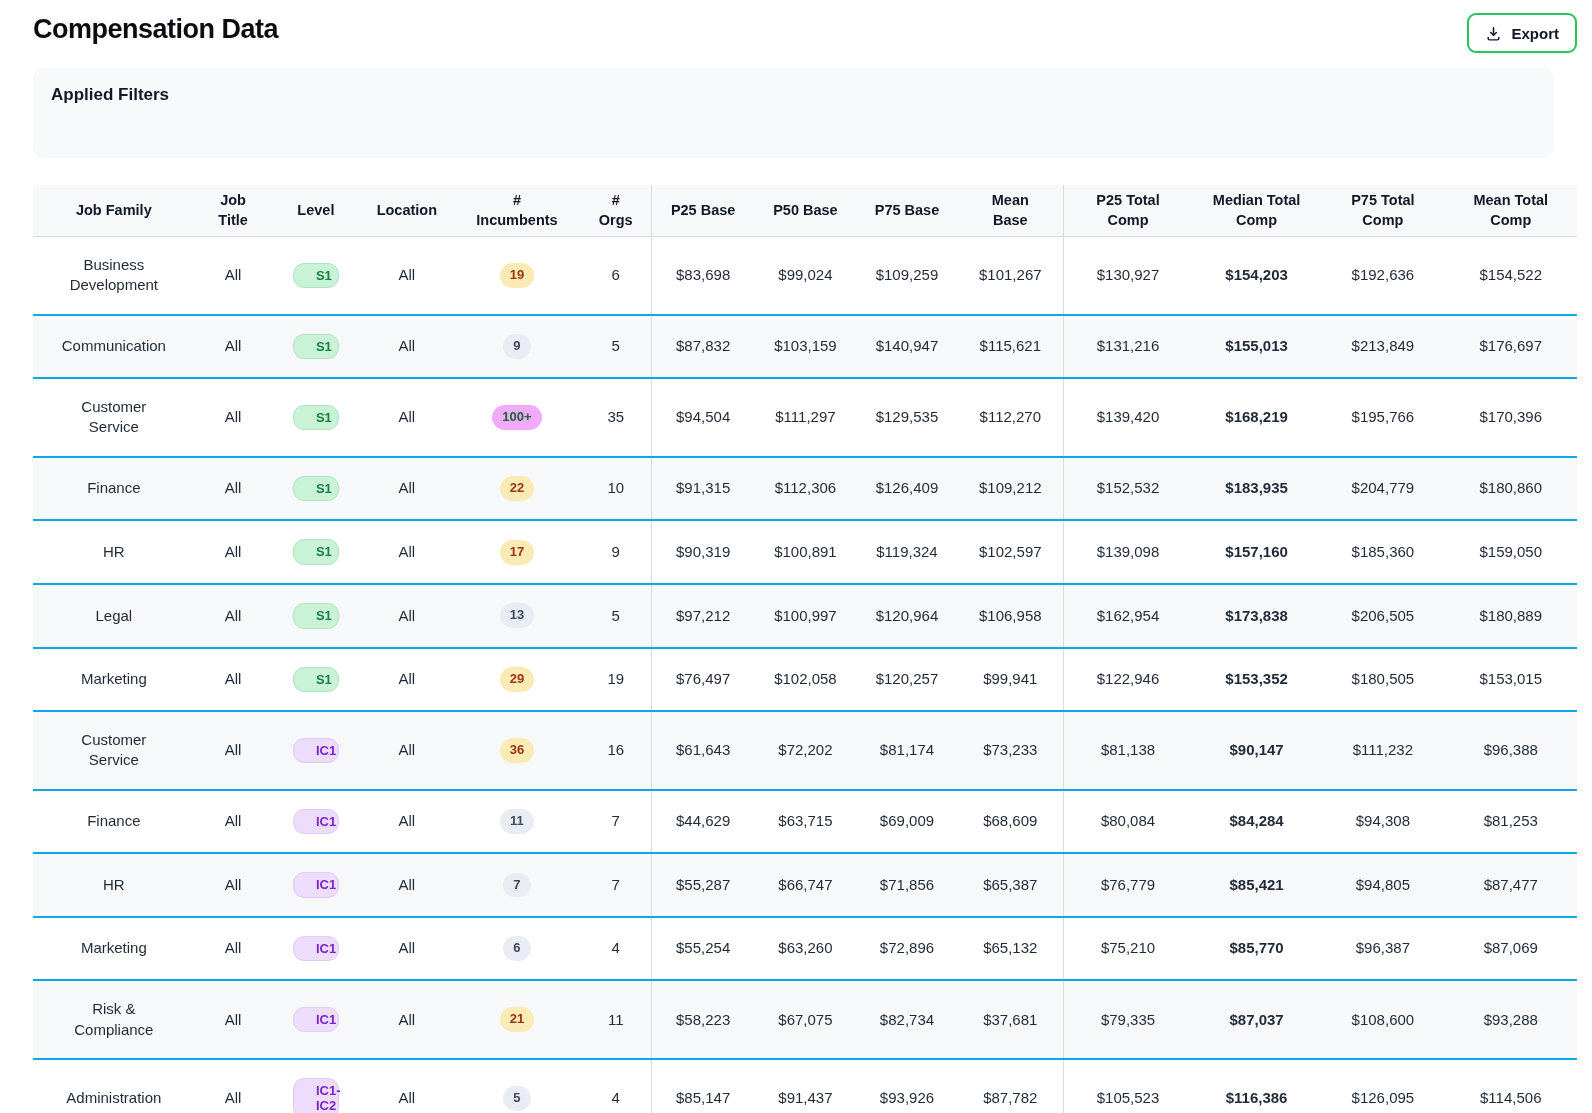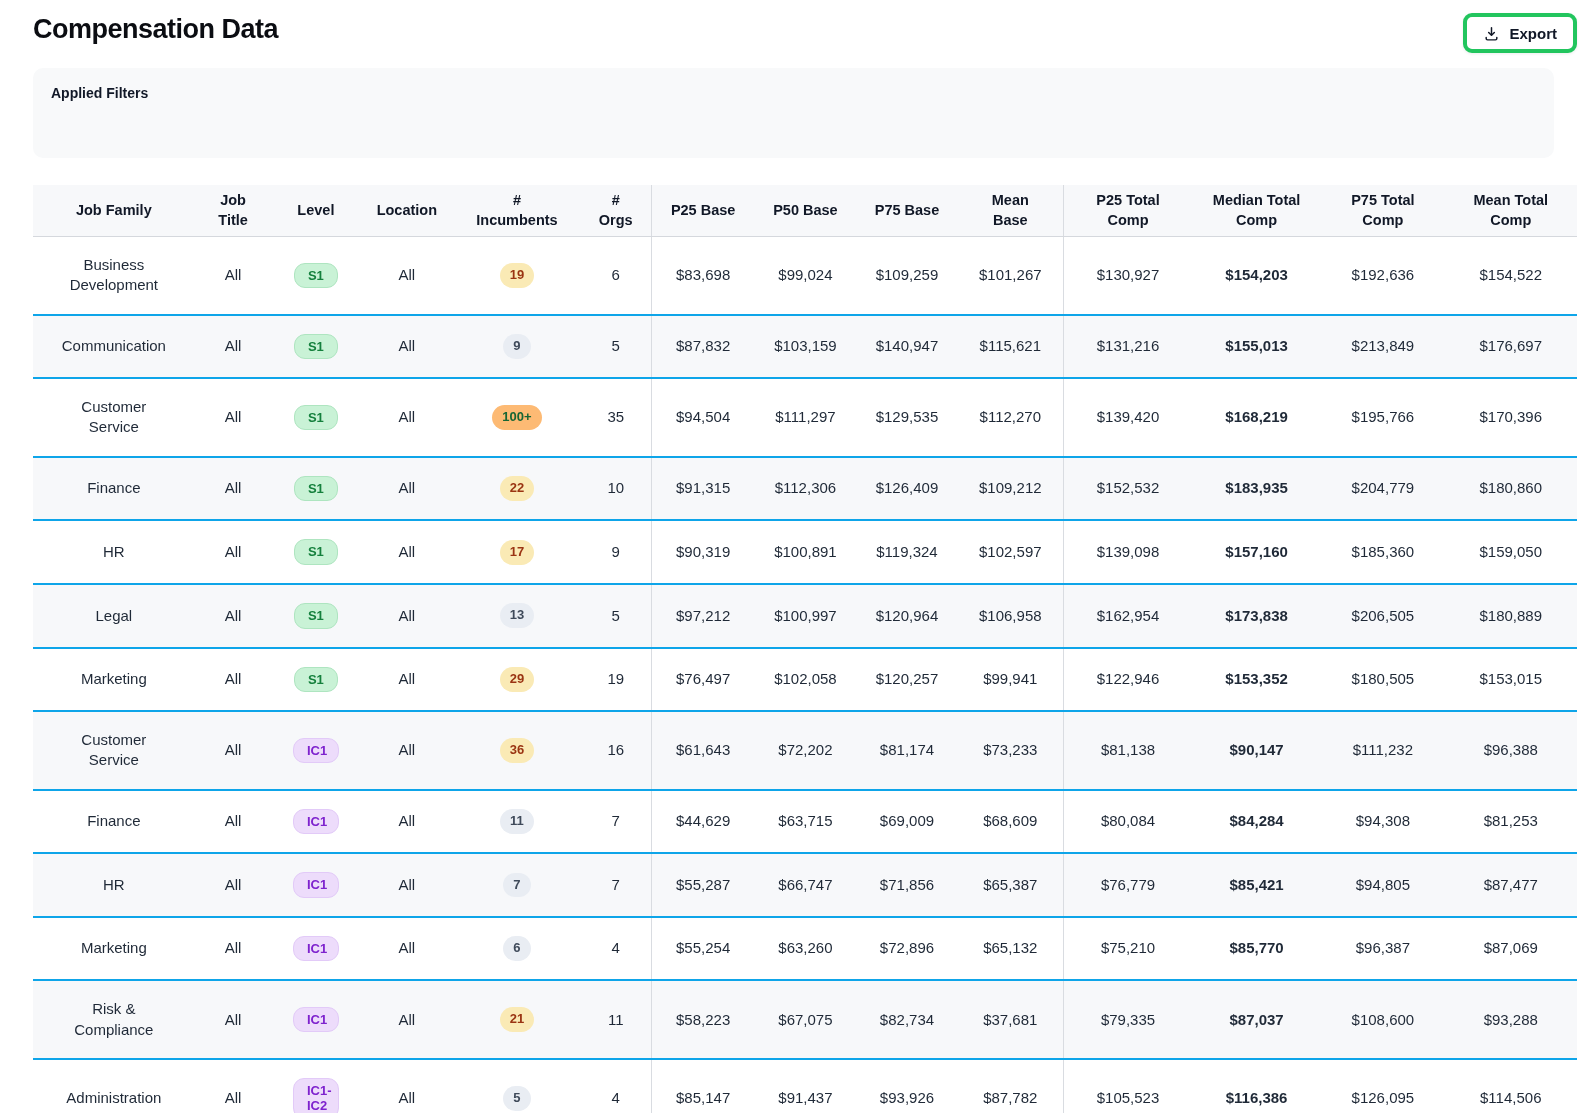--- a/index.html
+++ b/index.html
@@ -12,32 +12,32 @@
 
   
   .page-title {
     position:absolute; left:16px; top:14px;
     font-size:27px; font-weight:800; letter-spacing:-0.5px; color:#0b0d12;
   }
   .export-btn {
     position:absolute; right:32px; top:13px;
     display:flex; align-items:center; gap:9px;
     height:40px; padding:0 16px;
-    background:#ffffff; border:4px solid #22c55e; border-radius:9px;
+    background:#ffffff; border:2px solid #22c55e; border-radius:9px;
     box-shadow:0 1px 3px rgba(16,24,40,.08);
     font-size:15px; font-weight:600; color:#111827; cursor:pointer;
   }
   .export-btn svg { display:block; }
 
   
   .filters-card {
     position:absolute; left:16px; top:68px; width:1521px; height:90px;
     background:#f8f9fa; border-radius:10px; padding:17px 18px;
   }
-  .filters-heading { font-size:14px; font-weight:700; color:#111827; }
+  .filters-heading { font-size:17px; font-weight:700; color:#111827; }
   .filters-line { margin-top:13px; font-size:15px; }
   .area-label { color:#4b5563; margin-right:6px; }
   .area-value { font-weight:700; color:#111827; }
 
   
   .table-wrap { position:absolute; left:16px; top:185px; width:1544px; }
   table { border-collapse:collapse; table-layout:fixed; width:1544px; }
   thead th {
     background:#f7f8fa; height:51px; padding:6px 6px;
     font-size:14.5px; font-weight:700; color:#111827; text-align:center;
@@ -50,32 +50,32 @@
   }
   tbody tr { border-top:2px solid #0ea5e9; background:#ffffff; }
   tbody tr:first-child { border-top:none; }
   tbody tr:nth-child(even) { background:#f7f8fa; }
   .col-div { border-right:1px solid #d9dce1; }
   .median-cell { font-weight:700; }
   .job-family-text { display:inline-block; max-width:112px; }
 
   
   .pill-level {
-    display:inline-block; padding:4px 13px; border-radius:11px;
+    display:inline-block; padding:4px 22px; border-radius:11px;
     font-size:13px; font-weight:700; line-height:1.2; max-width:46px;
   }
   .pill-level.green  { background:#c9f2d6; border:1px solid #aee5c0; color:#15803d; }
   .pill-level.purple { background:#eddcfb; border:1px solid #e2caf8; color:#7e22ce; }
   .pill-count {
     display:inline-block; min-width:18px; padding:4px 10px; border-radius:999px;
     font-size:13px; font-weight:700; line-height:1.3;
   }
   .pill-count.amber { background:#faeab5; color:#9a3412; }
   .pill-count.gray  { background:#e9edf3; color:#3f4a5a; }
-  .pill-count.green { background:#fdba74; color:#166534; }
+  .pill-count.green { background:#f0abfc; color:#166534; }
 
   
   .scroll-line {
     position:absolute; right:4px; top:186px; bottom:0; width:3px;
     background:#e7e9ec; border-radius:2px;
   }
 </style>
 </head>
 <body>
 

